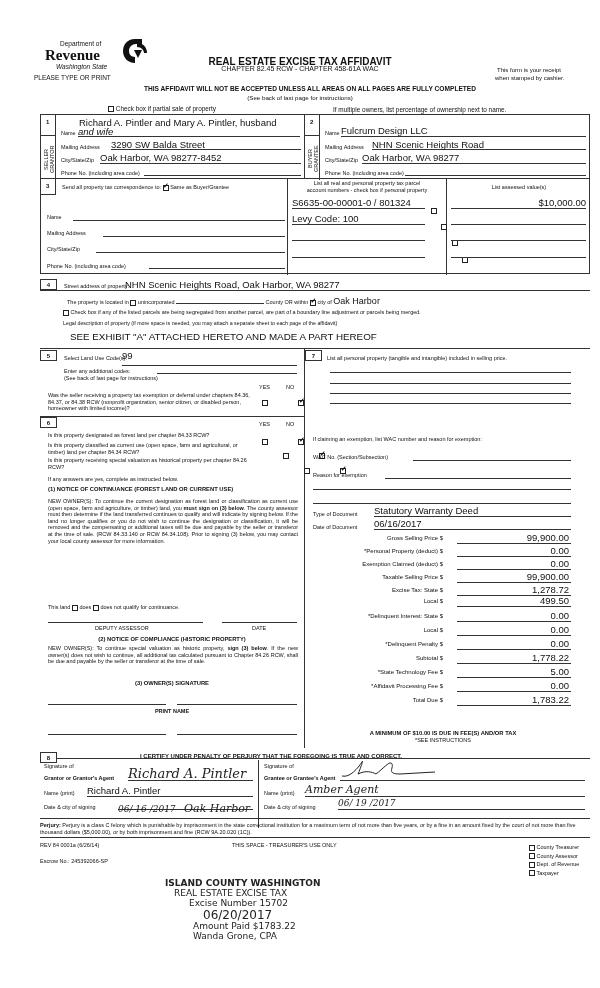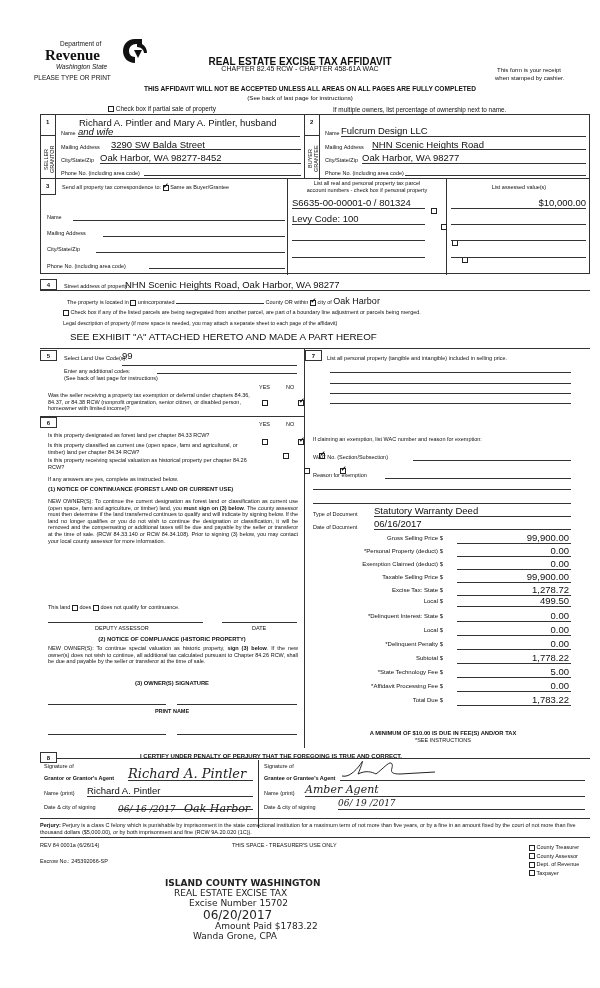--- a/index.html
+++ b/index.html
@@ -343,15 +343,15 @@
   <div><span class="cb"></span> <span>County Assessor</span></div>
   <div><span class="cb"></span> <span>Dept. of Revenue</span></div>
   <div><span class="cb"></span> <span>Taxpayer</span></div>
 </div>
 
 <div class="abs" style="left:160px;top:878px;width:200px;font-family:'DejaVu Sans',sans-serif;color:#222;">
   <div class="abs" style="left:5px;top:0;font-size:9px;font-weight:bold;">ISLAND COUNTY WASHINGTON</div>
   <div class="abs" style="left:14px;top:10px;font-size:9px;">REAL ESTATE EXCISE TAX</div>
   <div class="abs" style="left:29px;top:20px;font-size:9px;">Excise Number 15702</div>
   <div class="abs" style="left:43px;top:30px;font-size:12px;">06/20/2017</div>
-  <div class="abs" style="left:33px;top:43px;font-size:9px;margin-left:22px;">Amount Paid $1783.22</div>
+  <div class="abs" style="left:33px;top:43px;font-size:9px;">Amount Paid $1783.22</div>
   <div class="abs" style="left:33px;top:53px;font-size:9px;">Wanda Grone, CPA</div>
 </div>
 
 </body></html>

